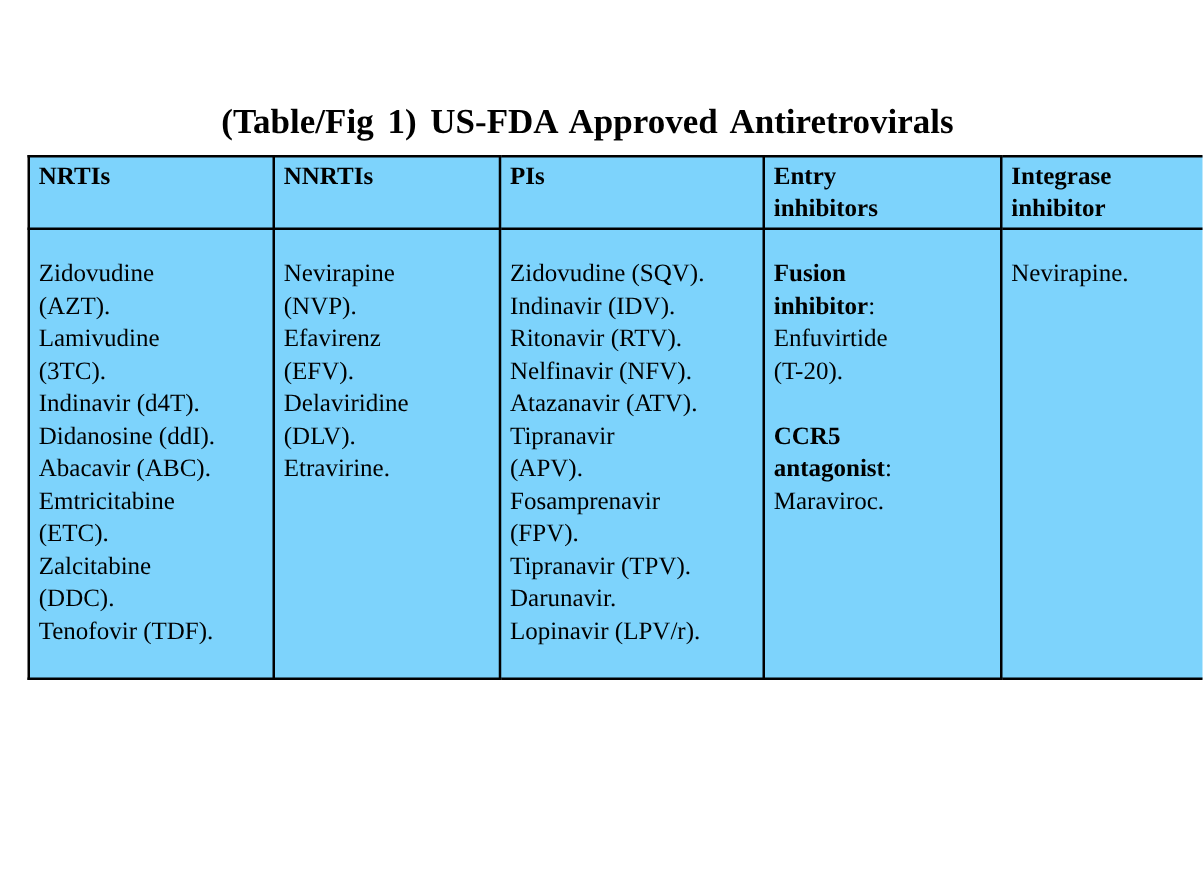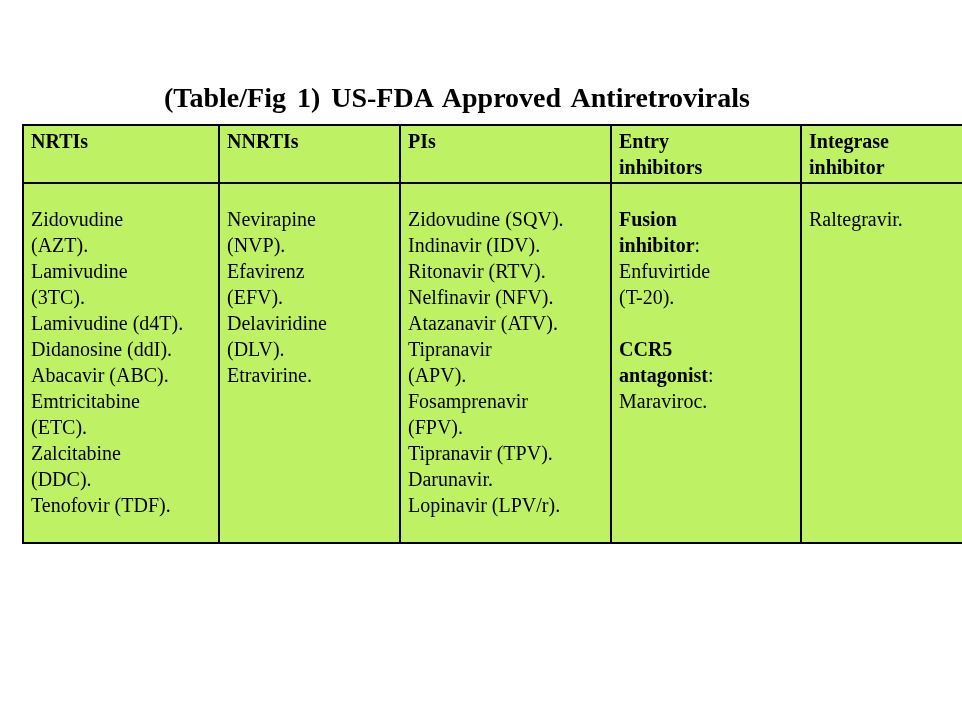--- a/index.html
+++ b/index.html
@@ -8,21 +8,21 @@
     width: 962px;
     height: 716px;
     background: #ffffff;
     font-family: "Liberation Serif", serif;
     color: #000000;
     overflow: hidden;
   }
   .title {
     position: absolute;
     top: 82px;
-    left: 9px;
+    left: 22px;
     width: 896px;
     text-align: center;
     font-weight: bold;
     font-size: 28px;
     line-height: 32px;
     word-spacing: 4px;
     white-space: nowrap;
   }
   table.drug-table {
     position: absolute;
@@ -31,21 +31,21 @@
     width: 896px;
     border-collapse: collapse;
     table-layout: fixed;
   }
   .drug-table th, .drug-table td {
     border: 2px solid #000000;
     vertical-align: top;
     text-align: left;
     font-size: 20px;
     line-height: 26px;
-    background: #bef264;
+    background: #7dd3fc;
   }
   .drug-table th {
     font-weight: bold;
     height: 46px;
     padding: 2px 6px 2px 7px;
   }
   .drug-table td {
     font-weight: normal;
     height: 334px;
     padding: 22px 6px 2px 7px;
@@ -81,21 +81,21 @@
           </th>
         </tr>
     </thead>
     <tbody>
       <tr id="body-row">
           <td>
             <div class="line"><span>Zidovudine</span></div>
             <div class="line"><span>(AZT).</span></div>
             <div class="line"><span>Lamivudine</span></div>
             <div class="line"><span>(3TC).</span></div>
-            <div class="line"><span>Lamivudine (d4T).</span></div>
+            <div class="line"><span>Indinavir (d4T).</span></div>
             <div class="line"><span>Didanosine (ddI).</span></div>
             <div class="line"><span>Abacavir (ABC).</span></div>
             <div class="line"><span>Emtricitabine</span></div>
             <div class="line"><span>(ETC).</span></div>
             <div class="line"><span>Zalcitabine</span></div>
             <div class="line"><span>(DDC).</span></div>
             <div class="line"><span>Tenofovir (TDF).</span></div>
           </td>
           <td>
             <div class="line"><span>Nevirapine</span></div>
@@ -124,18 +124,18 @@
             <div class="line"><span class="b">Fusion</span></div>
             <div class="line"><span class="b">inhibitor</span><span>:</span></div>
             <div class="line"><span>Enfuvirtide</span></div>
             <div class="line"><span>(T-20).</span></div>
             <div class="line">&nbsp;</div>
             <div class="line"><span class="b">CCR5</span></div>
             <div class="line"><span class="b">antagonist</span><span>:</span></div>
             <div class="line"><span>Maraviroc.</span></div>
           </td>
           <td>
-            <div class="line"><span>Raltegravir.</span></div>
+            <div class="line"><span>Nevirapine.</span></div>
           </td>
         </tr>
     </tbody>
   </table>
 </div>
 
 </body></html>

